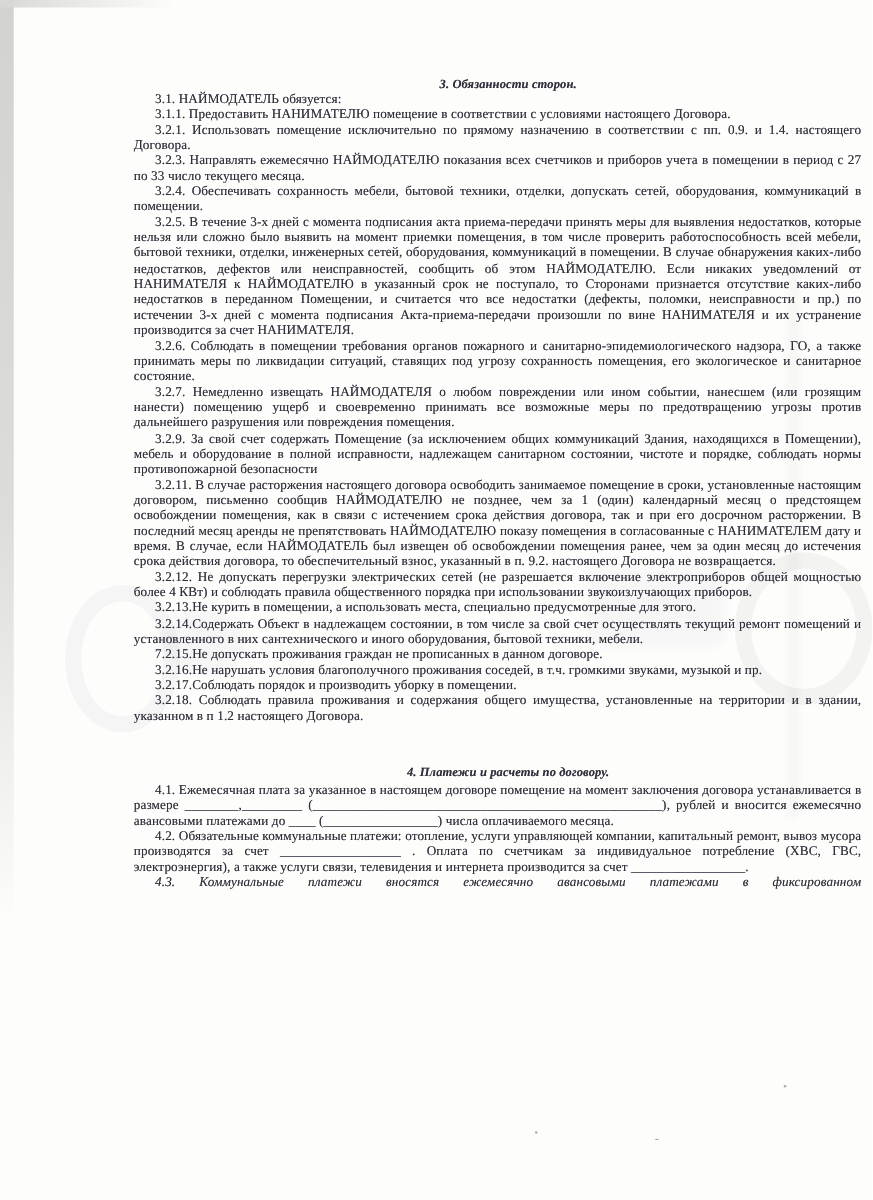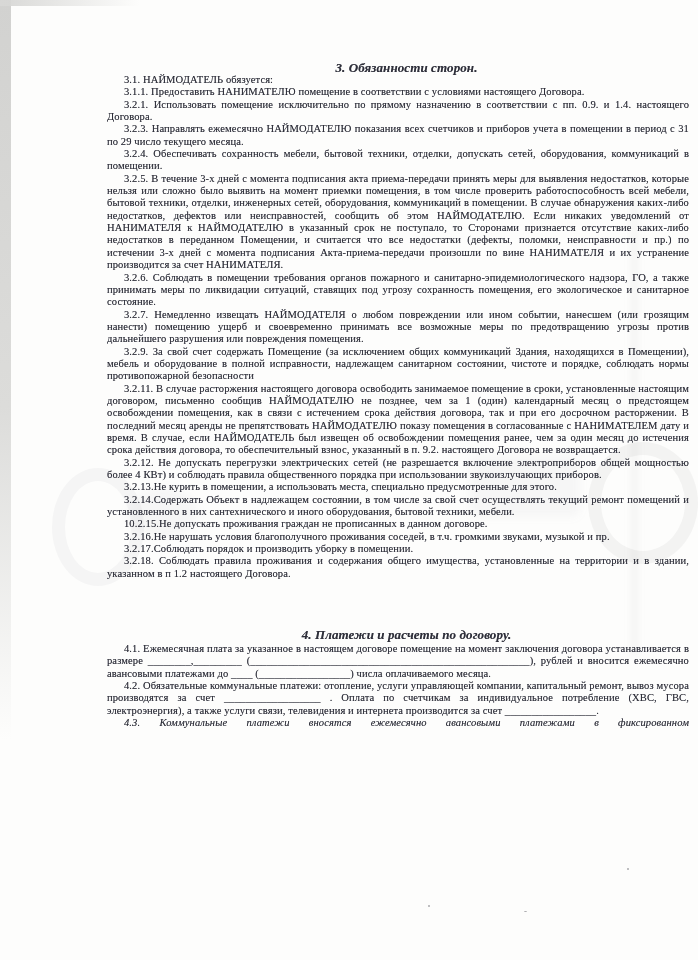--- a/index.html
+++ b/index.html
@@ -48,24 +48,24 @@
     font-size:10.55px;line-height:12.35px;
     text-align:justify;
     letter-spacing:0.1px;
     text-shadow:0 0 0.45px rgba(46,47,58,0.55);
     filter:blur(0.22px);
   }
   .doc p{margin:0;text-indent:17px;}
   .sec-title{
     text-align:center;text-indent:0;
     font-weight:bold;font-style:italic;
-    font-size:13px;line-height:13px;
+    font-size:10px;line-height:13px;
     margin-bottom:1px;
   }
-  .sec-title.s4{margin-top:48px;margin-bottom:2px;font-style:italic;}
+  .sec-title.s4{margin-top:32px;margin-bottom:2px;font-style:italic;}
   .mt{margin-top:4px;}
   .spread{text-align-last:justify;font-style:italic;}
 </style>
 </head>
 <body>
 
 <div class="scan">
   <div class="edge-left"></div>
   <div class="edge-top"></div>
 
@@ -76,31 +76,31 @@
   <div class="smudge"></div>
   <div class="speck sp1"></div>
   <div class="speck sp2"></div>
   <div class="speck sp3"></div>
 
   <div class="doc">
     <p class="sec-title">3. Обязанности сторон.</p>
     <p>3.1.  НАЙМОДАТЕЛЬ обязуется:</p>
     <p>3.1.1. Предоставить НАНИМАТЕЛЮ помещение в соответствии с условиями настоящего Договора.</p>
     <p class="mt">3.2.1. Использовать помещение исключительно по прямому назначению в соответствии с пп. 0.9. и 1.4. настоящего Договора.</p>
-    <p>3.2.3. Направлять ежемесячно НАЙМОДАТЕЛЮ показания всех счетчиков и приборов учета в помещении в период с 31 по 29 число текущего месяца.</p>
+    <p>3.2.3. Направлять ежемесячно НАЙМОДАТЕЛЮ показания всех счетчиков и приборов учета в помещении в период с 27 по 33 число текущего месяца.</p>
     <p>3.2.4. Обеспечивать сохранность мебели, бытовой техники, отделки, допускать сетей, оборудования, коммуникаций в помещении.</p>
     <p>3.2.5. В течение 3-х дней с момента подписания акта приема-передачи принять меры для выявления недостатков, которые нельзя или сложно было выявить на момент приемки помещения, в том числе проверить работоспособность всей мебели, бытовой техники, отделки, инженерных сетей, оборудования, коммуникаций в помещении. В случае обнаружения каких-либо недостатков, дефектов или неисправностей, сообщить об этом НАЙМОДАТЕЛЮ. Если никаких уведомлений от НАНИМАТЕЛЯ к НАЙМОДАТЕЛЮ в указанный срок не поступало, то Сторонами признается отсутствие каких-либо недостатков в переданном Помещении, и считается что все недостатки (дефекты, поломки, неисправности и пр.) по истечении 3-х дней с момента подписания Акта-приема-передачи произошли по вине НАНИМАТЕЛЯ и их устранение производится за счет НАНИМАТЕЛЯ.</p>
     <p>3.2.6. Соблюдать в помещении требования органов пожарного и санитарно-эпидемиологического надзора, ГО, а также принимать меры по ликвидации ситуаций, ставящих под угрозу сохранность помещения, его экологическое и санитарное состояние.</p>
     <p>3.2.7. Немедленно извещать НАЙМОДАТЕЛЯ о любом повреждении или ином событии, нанесшем (или грозящим нанести) помещению ущерб и своевременно принимать все возможные меры по предотвращению угрозы против дальнейшего разрушения или повреждения помещения.</p>
     <p>3.2.9. За свой счет содержать Помещение (за исключением общих коммуникаций Здания, находящихся в Помещении), мебель и оборудование в полной исправности, надлежащем санитарном состоянии, чистоте и порядке, соблюдать нормы противопожарной безопасности</p>
     <p>3.2.11. В случае расторжения настоящего договора освободить занимаемое помещение в сроки, установленные настоящим договором, письменно сообщив НАЙМОДАТЕЛЮ не позднее, чем за 1 (один) календарный месяц о предстоящем освобождении помещения, как в связи с истечением срока действия договора, так и при его досрочном расторжении. В последний месяц аренды не препятствовать НАЙМОДАТЕЛЮ показу помещения в согласованные с НАНИМАТЕЛЕМ дату и время. В случае, если НАЙМОДАТЕЛЬ был извещен об освобождении помещения ранее, чем за один месяц до истечения срока действия договора, то обеспечительный взнос, указанный в п. 9.2. настоящего Договора не возвращается.</p>
     <p>3.2.12. Не допускать перегрузки электрических сетей (не разрешается включение электроприборов общей мощностью более 4 КВт) и соблюдать правила общественного порядка при использовании звукоизлучающих приборов.</p>
     <p>3.2.13.Не курить в помещении, а использовать места, специально предусмотренные для этого.</p>
     <p>3.2.14.Содержать Объект в надлежащем состоянии, в том числе за свой счет осуществлять текущий ремонт помещений и установленного в них сантехнического и иного оборудования, бытовой техники, мебели.</p>
-    <p>10.2.15.Не допускать проживания граждан не прописанных в данном договоре.</p>
+    <p>7.2.15.Не допускать проживания граждан не прописанных в данном договоре.</p>
     <p>3.2.16.Не нарушать условия благополучного проживания соседей, в т.ч. громкими звуками, музыкой и пр.</p>
     <p>3.2.17.Соблюдать порядок и производить уборку в помещении.</p>
     <p>3.2.18. Соблюдать правила проживания и содержания общего имущества, установленные на территории и в здании, указанном в п 1.2 настоящего Договора.</p>
 
     <p class="sec-title s4">4. Платежи и расчеты по договору.</p>
     <p>4.1. Ежемесячная плата за указанное в настоящем договоре помещение на момент заключения договора устанавливается в размере ________,_________ (____________________________________________________), рублей и вносится ежемесячно авансовыми платежами до ____ (_________________) числа оплачиваемого месяца.</p>
     <p>4.2. Обязательные коммунальные платежи: отопление, услуги управляющей компании, капитальный ремонт, вывоз мусора производятся за счет __________________ . Оплата по счетчикам за индивидуальное потребление (ХВС, ГВС, электроэнергия), а также услуги связи, телевидения и интернета производится за счет _________________.</p>
     <p class="spread">4.3. Коммунальные платежи вносятся ежемесячно авансовыми платежами в фиксированном</p>
   </div>
 </div>

